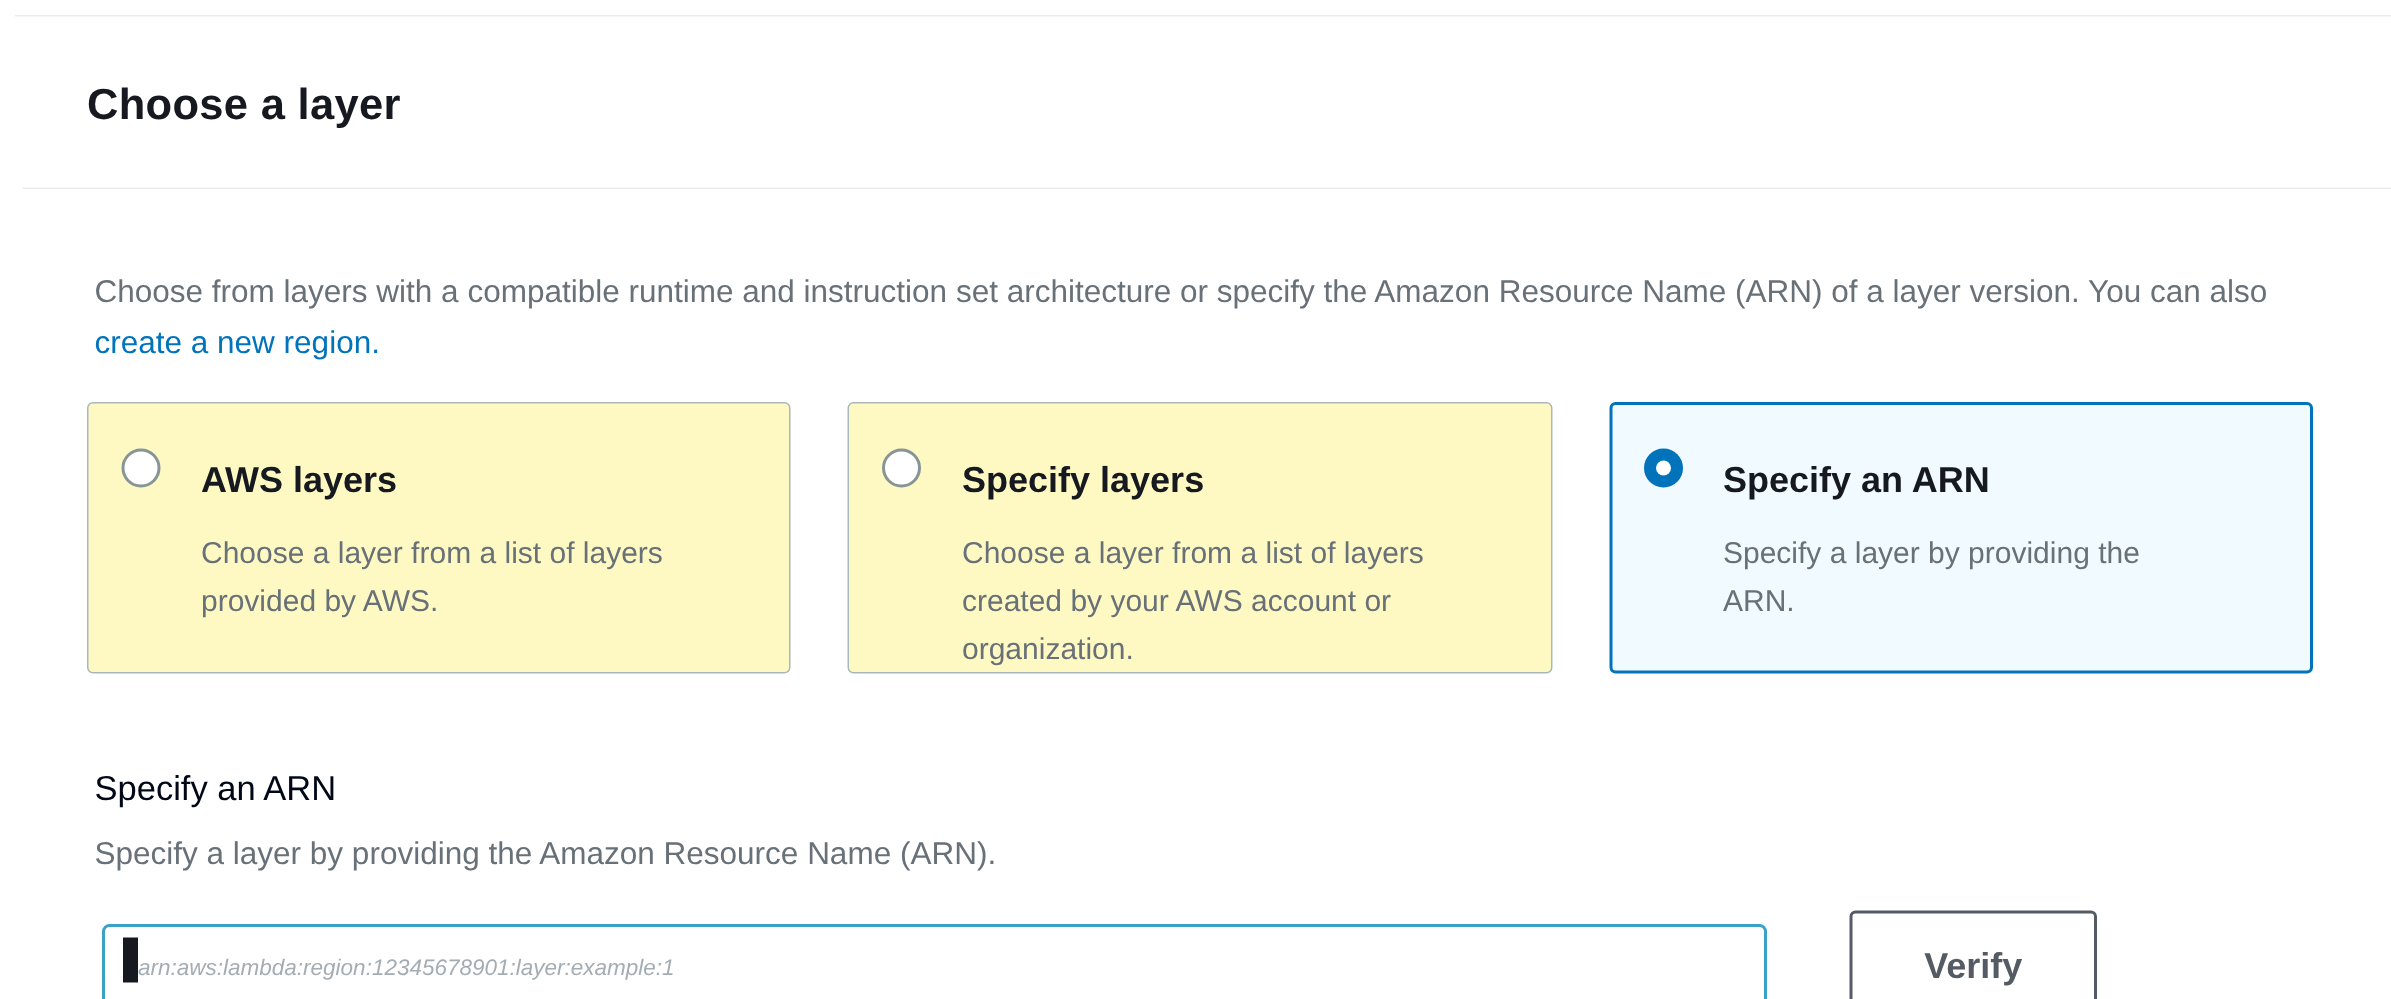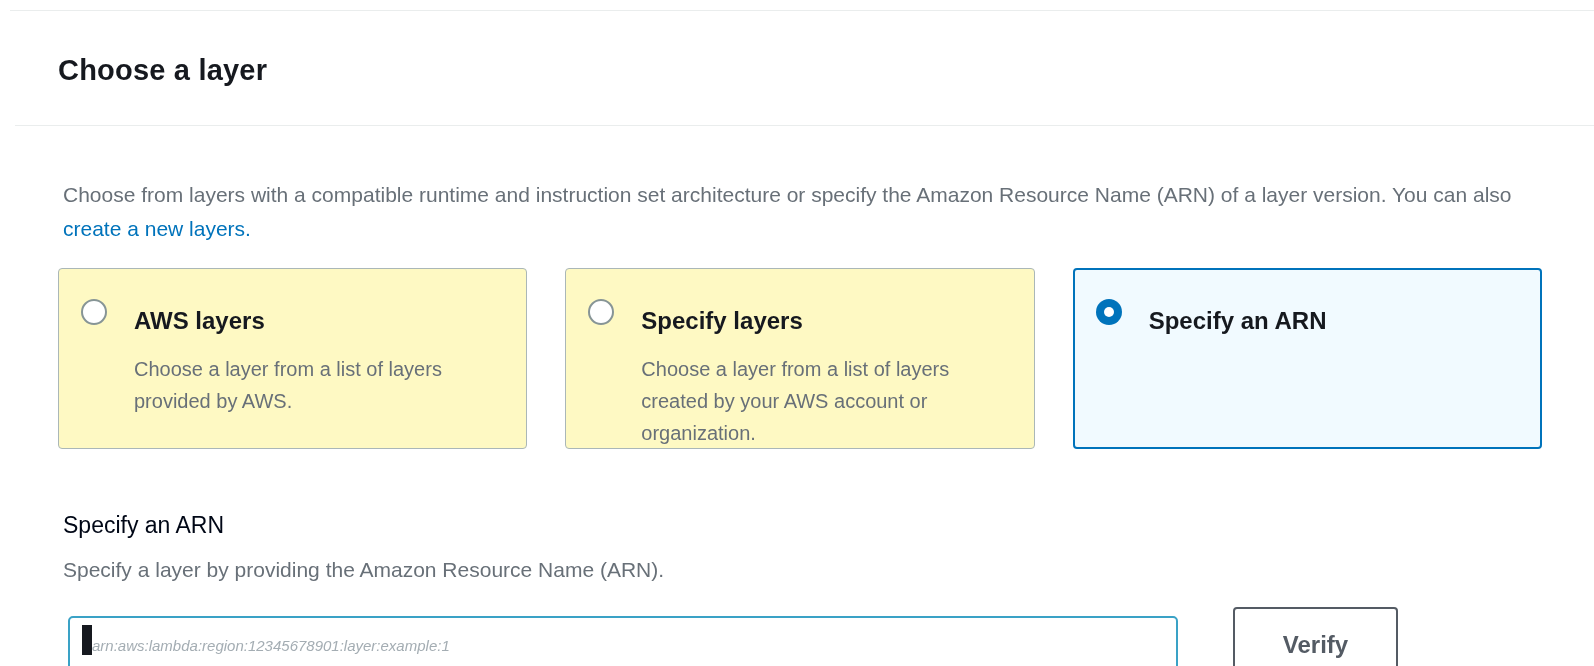--- a/index.html
+++ b/index.html
@@ -68,21 +68,21 @@
 
 <div class="page">
 
   <div class="header">
     <h1>Choose a layer</h1>
   </div>
 
   <div class="main">
 
 
-    <div class="field-desc"><span>Choose from layers with a compatible runtime and instruction set architecture or specify the Amazon Resource Name (ARN) of a layer version. You can also </span><a class="inline-link" href="#">create a new layers.</a></div>
+    <div class="field-desc"><span>Choose from layers with a compatible runtime and instruction set architecture or specify the Amazon Resource Name (ARN) of a layer version. You can also </span><a class="inline-link" href="#">create a new region.</a></div>
 
     <div class="cards">
 
       <div class="card">
         <span class="radio"></span>
         <div class="card-text">
           <div class="card-title">AWS layers</div>
           <div class="card-desc">Choose a layer from a list of layers provided by AWS.</div>
         </div>
       </div>
@@ -94,20 +94,21 @@
           <div class="card-desc">Choose a layer from a list of layers created by your AWS account or organization.</div>
         </div>
       </div>
 
       <div class="card selected">
         <span class="radio checked">
             <span class="dot"></span>
           </span>
         <div class="card-text">
           <div class="card-title">Specify an ARN</div>
+          <div class="card-desc">Specify a layer by providing the ARN.</div>
         </div>
       </div>
 
     </div>
 
     <div class="arn-section">
       <div class="arn-label">Specify an ARN</div>
       <div class="arn-desc">Specify a layer by providing the Amazon Resource Name (ARN).</div>
 
       <div class="arn-row">

